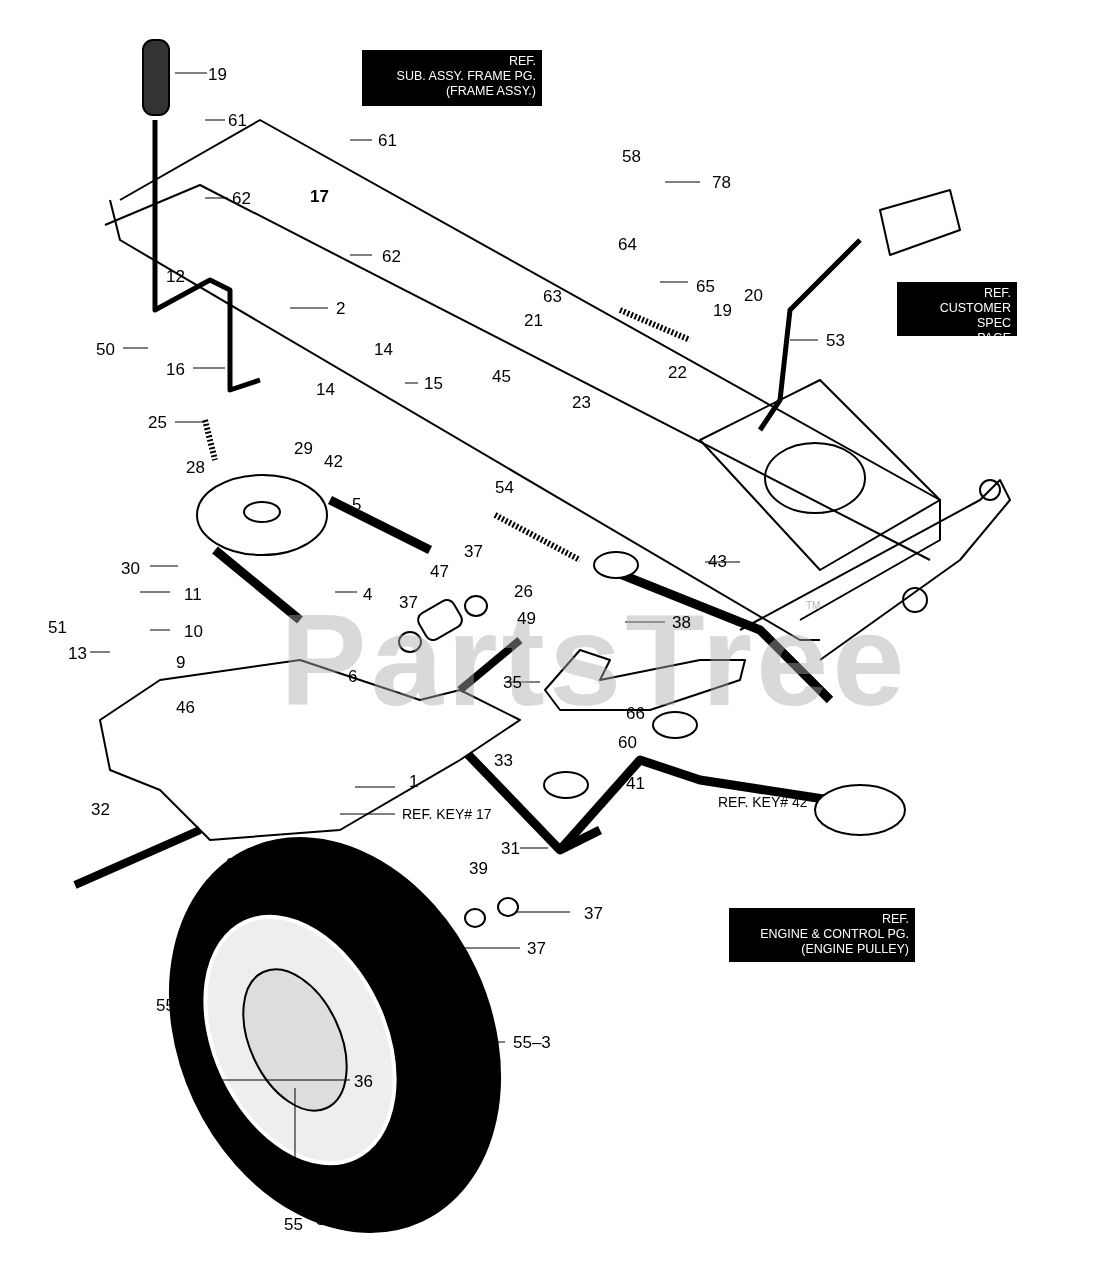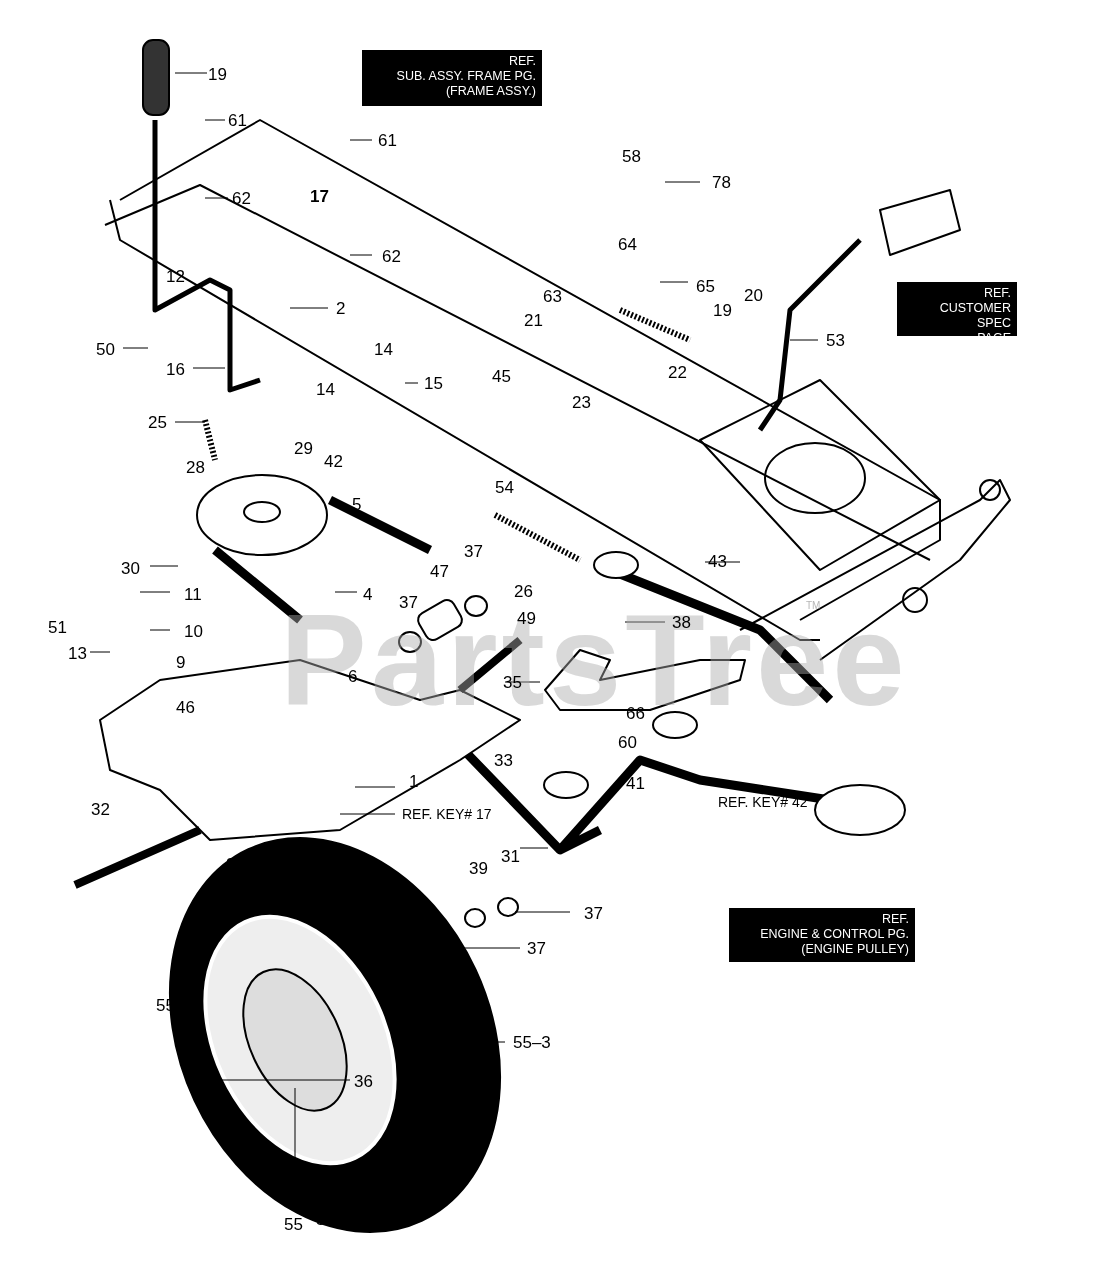--- a/index.html
+++ b/index.html
@@ -170,21 +170,21 @@
 <div class="callout" style="left:503px;top:674px;">35</div>
 <div class="callout" style="left:626px;top:705px;">66</div>
 <div class="callout" style="left:618px;top:734px;">60</div>
 <div class="callout" style="left:626px;top:775px;">41</div>
 <div class="callout" style="left:494px;top:752px;">33</div>
 <div class="callout" style="left:718px;top:795px;font-size:14px;">REF. KEY# 42</div>
 <div class="callout" style="left:409px;top:773px;">1</div>
 <div class="callout" style="left:402px;top:807px;font-size:14px;">REF. KEY# 17</div>
 <div class="callout" style="left:91px;top:801px;">32</div>
 <div class="callout" style="left:226px;top:856px;">3</div>
-<div class="callout" style="left:501px;top:840px;margin-top:8px;">31</div>
+<div class="callout" style="left:501px;top:840px;">31</div>
 <div class="callout" style="left:469px;top:860px;">39</div>
 <div class="callout" style="left:584px;top:905px;">37</div>
 <div class="callout" style="left:527px;top:940px;">37</div>
 <div class="callout" style="left:156px;top:997px;">55–2</div>
 <div class="callout" style="left:180px;top:1033px;">48</div>
 <div class="callout" style="left:513px;top:1034px;">55–3</div>
 <div class="callout" style="left:354px;top:1073px;">36</div>
 <div class="callout" style="left:284px;top:1216px;">55</div>
 <div class="callout" style="left:316px;top:1211px;">55–1</div>
 

